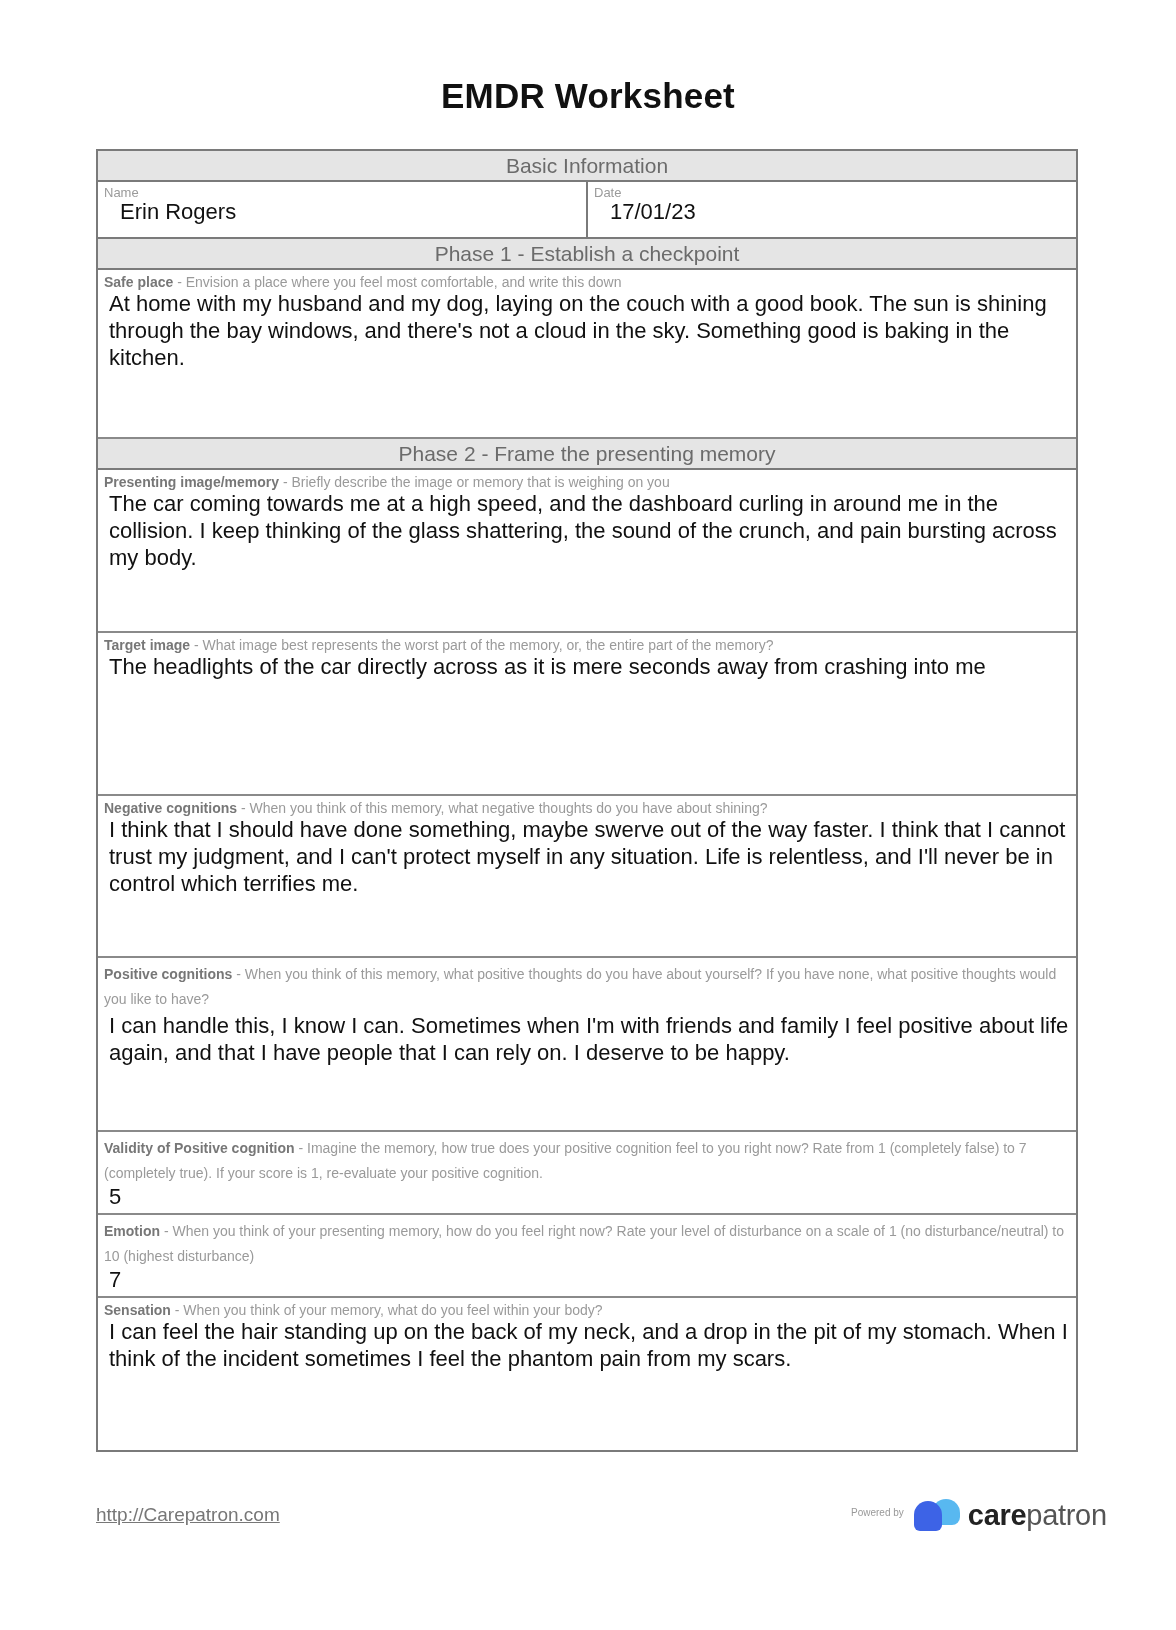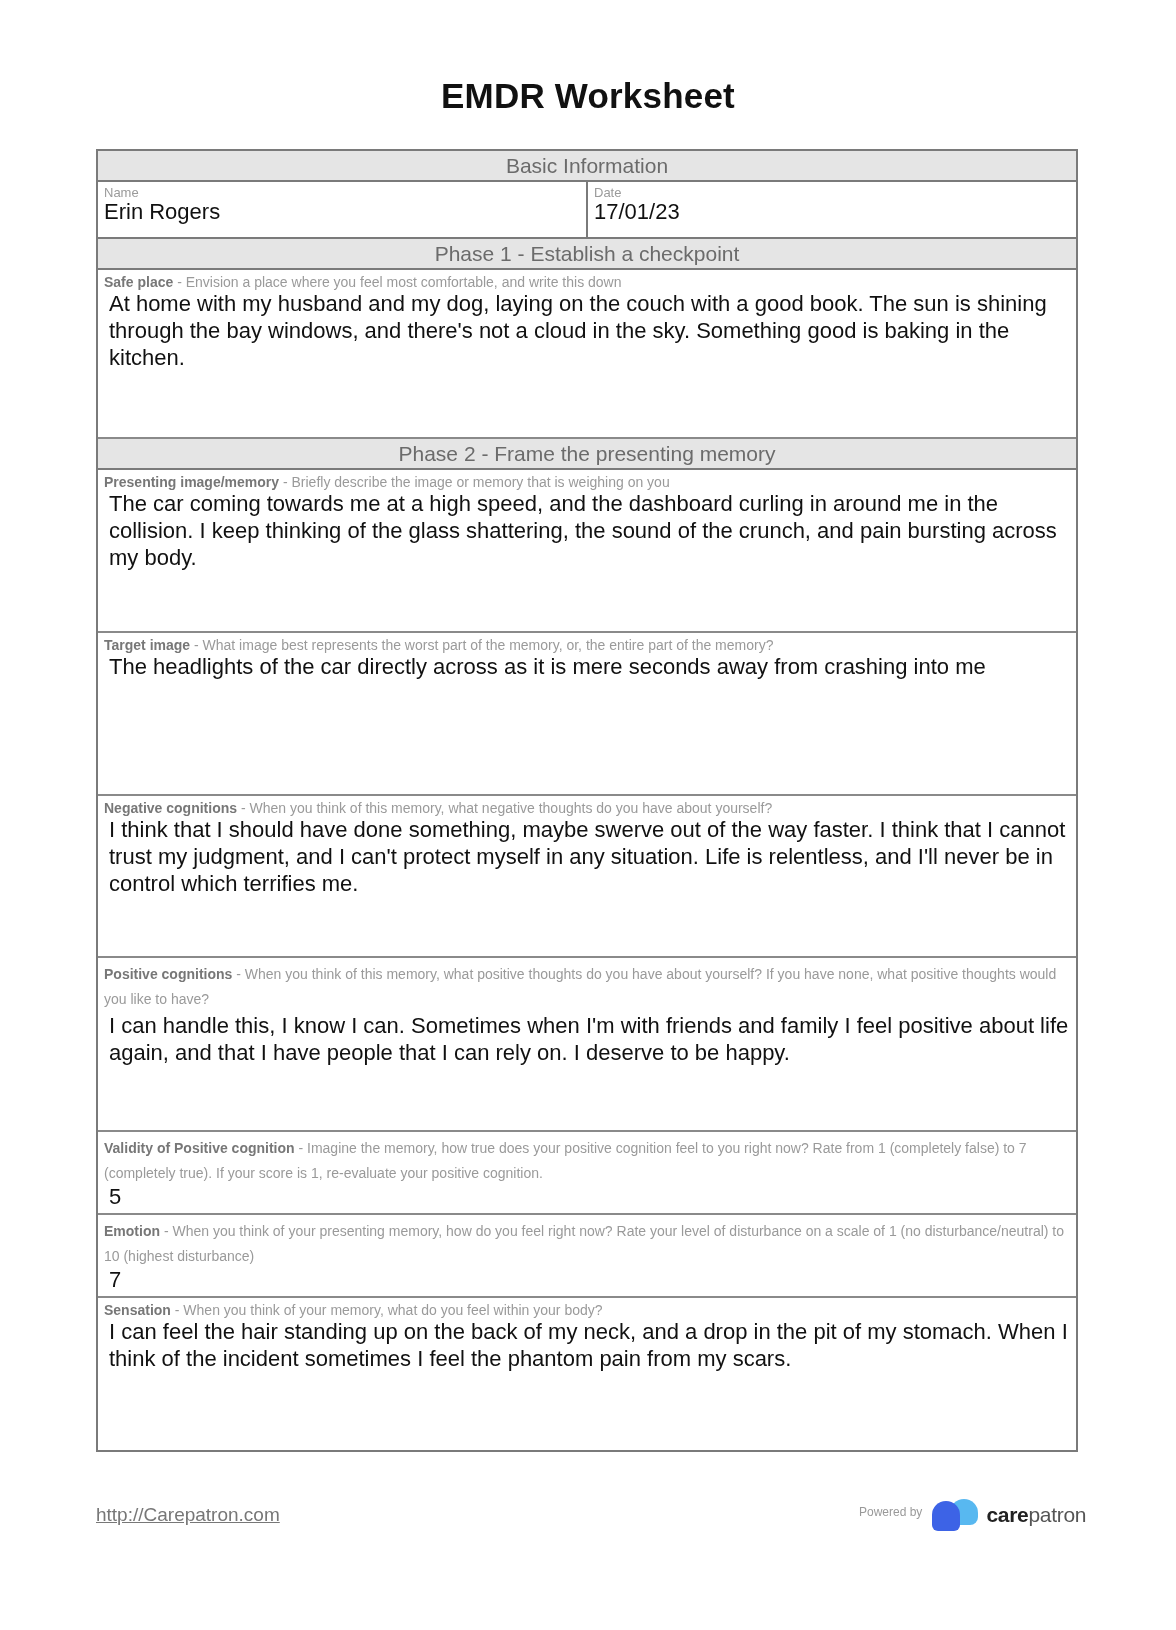--- a/index.html
+++ b/index.html
@@ -9,37 +9,37 @@
            font-size: 35px; font-weight: bold; color: #111; letter-spacing: 0.2px; }
   .sheet { position: absolute; left: 96px; top: 149px; width: 982px;
            border: 2px solid #7a7a7a; box-sizing: border-box; }
   .band { background: #e5e5e5; border-bottom: 2px solid #7a7a7a; height: 29px;
           text-align: center; font-weight: normal; font-size: 21px; color: #6b6b6b;
           line-height: 29px; box-sizing: content-box; }
   .info-row { display: flex; height: 55px; border-bottom: 2px solid #7a7a7a; }
   .info-cell { flex: 1; position: relative; padding: 0 6px; }
   .info-cell + .info-cell { border-left: 2px solid #7a7a7a; }
   .info-label { font-size: 13px; color: #9a9a9a; margin-top: 4px; line-height: 13px; }
-  .info-value { font-size: 22px; color: #111; margin-left: 0; line-height: 26px; }
+  .info-value { font-size: 22px; color: #111; margin-left: 16px; line-height: 26px; }
   .field { border-bottom: 2px solid #8a8a8a; padding: 4px 6px 0 6px; box-sizing: border-box; overflow: hidden; }
   .field:last-child { border-bottom: none; }
   .prompt { font-size: 14px; color: #9a9a9a; line-height: 25px; }
   .prompt b { color: #777; font-weight: bold; }
   .prompt.tight { line-height: 16px; }
   .answer { font-size: 22px; color: #111; line-height: 27px; margin-left: 5px; margin-top: 0px; }
   .footer-link { position: absolute; left: 96px; top: 1504px; font-size: 19px; color: #777;
                  text-decoration: underline; }
   .brand { position: absolute; left: 851px; top: 1495px; height: 40px; display: flex; align-items: center; }
-  .powered { font-size: 12px; color: #999; margin-right: 10px; margin-top: -6px; margin-left: 8px; }
+  .powered { font-size: 10px; color: #999; margin-right: 10px; margin-top: -6px; }
   .logo-mark { width: 48px; height: 32px; position: relative; margin-right: 6px; }
   .logo-mark .a { position: absolute; left: 0; top: 2px; width: 28px; height: 30px; background: #3d63e6;
                   border-radius: 14px 14px 6px 6px; }
   .logo-mark .b { position: absolute; left: 18px; top: 0; width: 28px; height: 26px; background: #58b8f0;
                   border-radius: 14px 14px 8px 8px; }
-  .logo-text { font-size: 21px; color: #333; letter-spacing: -0.3px; }
+  .logo-text { font-size: 29px; color: #333; letter-spacing: -0.3px; }
   .logo-text b { font-weight: bold; color: #222; }
   .logo-text span { color: #555; }
 </style>
 </head>
 <body>
 
 <div class="title">EMDR Worksheet</div>
 
 <div class="sheet">
 
@@ -67,21 +67,21 @@
     <div class="prompt tight"><b>Presenting image/memory</b><span> - Briefly describe the image or memory that is weighing on you</span></div>
     <div class="answer">The car coming towards me at a high speed, and the dashboard curling in around me in the collision. I keep thinking of the glass shattering, the sound of the crunch, and pain bursting across my body.</div>
   </div>
 
   <div class="field" style="height:163px">
     <div class="prompt tight"><b>Target image</b><span> - What image best represents the worst part of the memory, or, the entire part of the memory?</span></div>
     <div class="answer">The headlights of the car directly across as it is mere seconds away from crashing into me</div>
   </div>
 
   <div class="field" style="height:162px">
-    <div class="prompt tight"><b>Negative cognitions</b><span> - When you think of this memory, what negative thoughts do you have about yourself?</span></div>
+    <div class="prompt tight"><b>Negative cognitions</b><span> - When you think of this memory, what negative thoughts do you have about shining?</span></div>
     <div class="answer">I think that I should have done something, maybe swerve out of the way faster. I think that I cannot trust my judgment, and I can't protect myself in any situation. Life is relentless, and I'll never be in control which terrifies me.</div>
   </div>
 
   <div class="field" style="height:174px">
     <div class="prompt"><b>Positive cognitions</b><span> - When you think of this memory, what positive thoughts do you have about yourself? If you have none, what positive thoughts would you like to have?</span></div>
     <div class="answer">I can handle this, I know I can. Sometimes when I'm with friends and family I feel positive about life again, and that I have people that I can rely on. I deserve to be happy.</div>
   </div>
 
   <div class="field" style="height:83px">
     <div class="prompt"><b>Validity of Positive cognition</b><span> - Imagine the memory, how true does your positive cognition feel to you right now? Rate from 1 (completely false) to 7 (completely true). If your score is 1, re-evaluate your positive cognition.</span></div>

